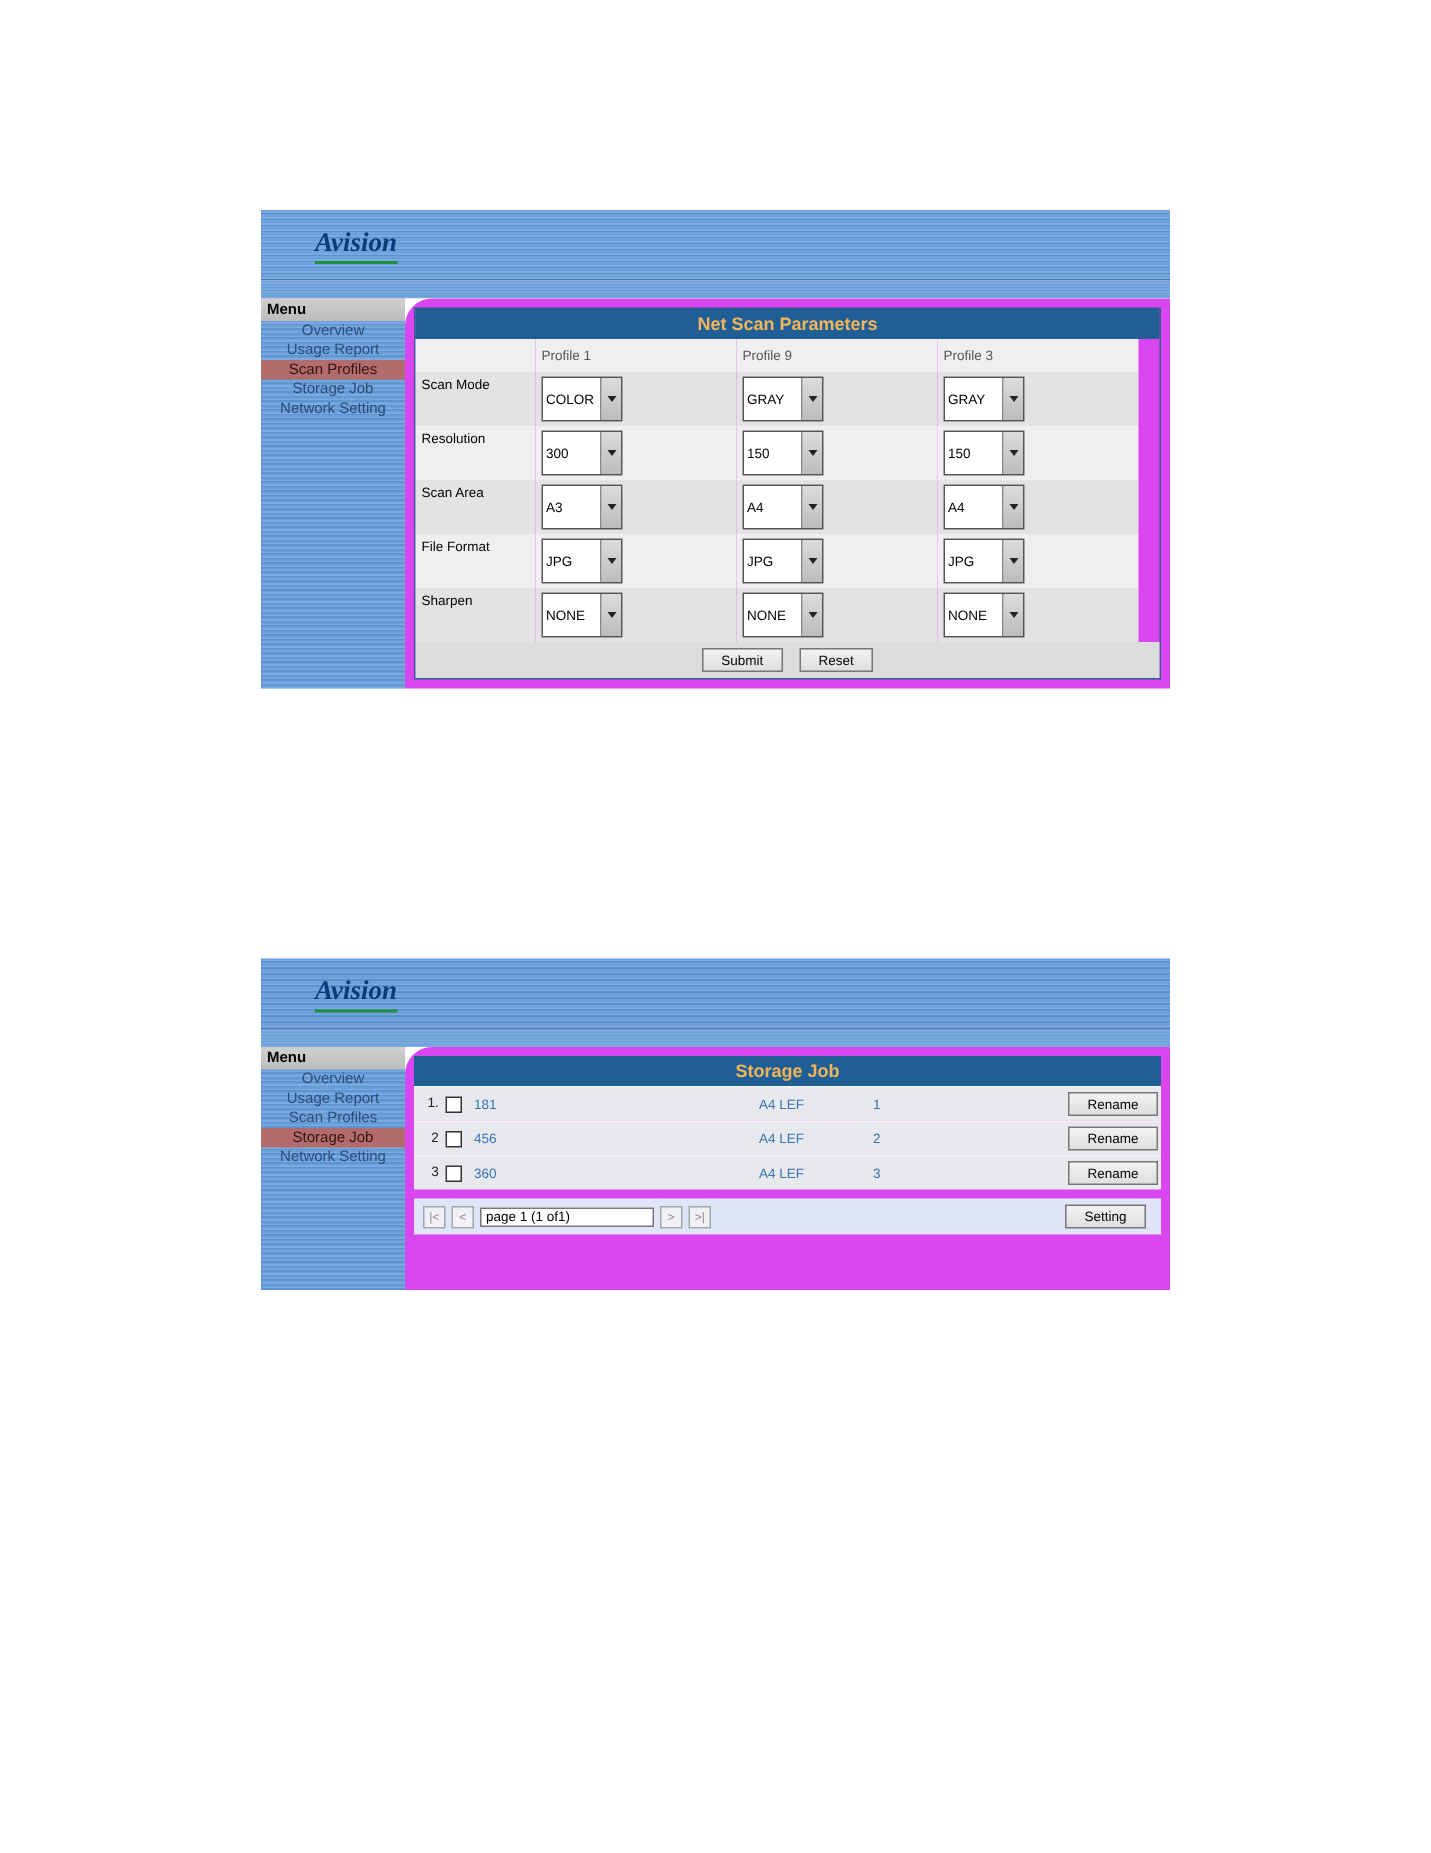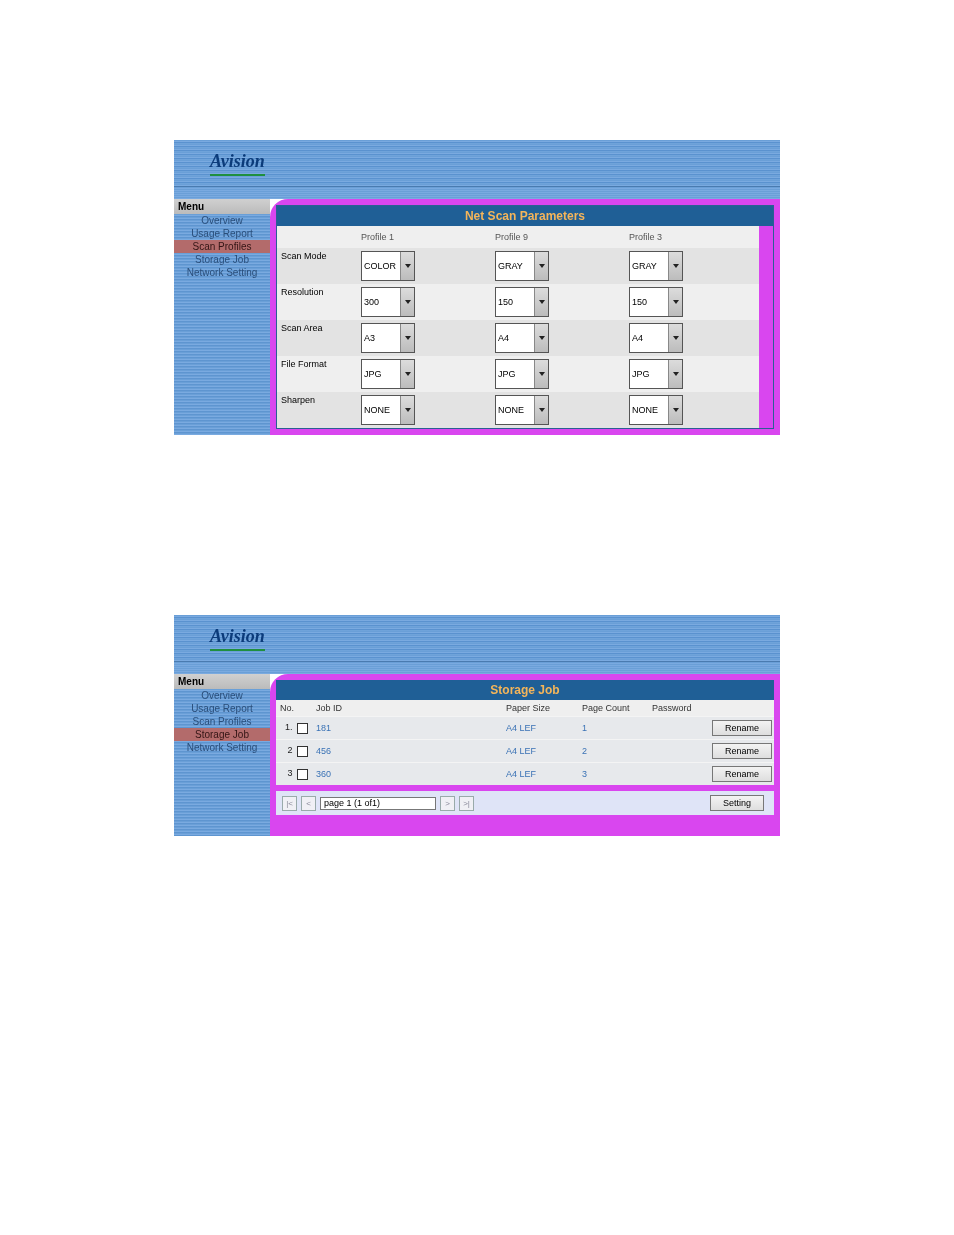--- a/index.html
+++ b/index.html
@@ -313,20 +313,24 @@
               <div class="cell row-even"><span class="select-box">
                   <span>NONE</span>
                   <span class="arrow"></span>
                 </span></div>
               <div class="cell row-even"><span class="select-box">
                   <span>NONE</span>
                   <span class="arrow"></span>
                 </span></div>
             </div>
 
+          <div class="btn-row">
+            <span class="btn">Submit</span>
+            <span class="btn">Reset</span>
+          </div>
         </div>
       </div>
 
     </div>
   </div>
 
   <div class="panel">
     <div class="banner">
       <span class="brand">Avision</span>
     </div>
@@ -342,28 +346,20 @@
             <div class="menu-item active">Storage Job</div>
             <div class="menu-item">Network Setting</div>
           </div>
       </div>
 
       <div class="content content-2">
         <div>
           <div class="title-bar">Storage Job</div>
 
           <div class="jobgrid">
-            <div class="job-head">
-              <div>No.</div>
-              <div>Job ID</div>
-              <div>Paper Size</div>
-              <div>Page Count</div>
-              <div>Password</div>
-              <div></div>
-            </div>
             <div id="jobs">
                 <div class="job-row">
                   <div class="job-no"><span>1.</span> <span class="chk"></span></div>
                   <div class="job-link">181</div>
                   <div class="job-link">A4 LEF</div>
                   <div class="job-link">1</div>
                   <div></div>
                   <div><span class="btn">Rename</span></div>
                 </div>
                 <div class="job-row">

